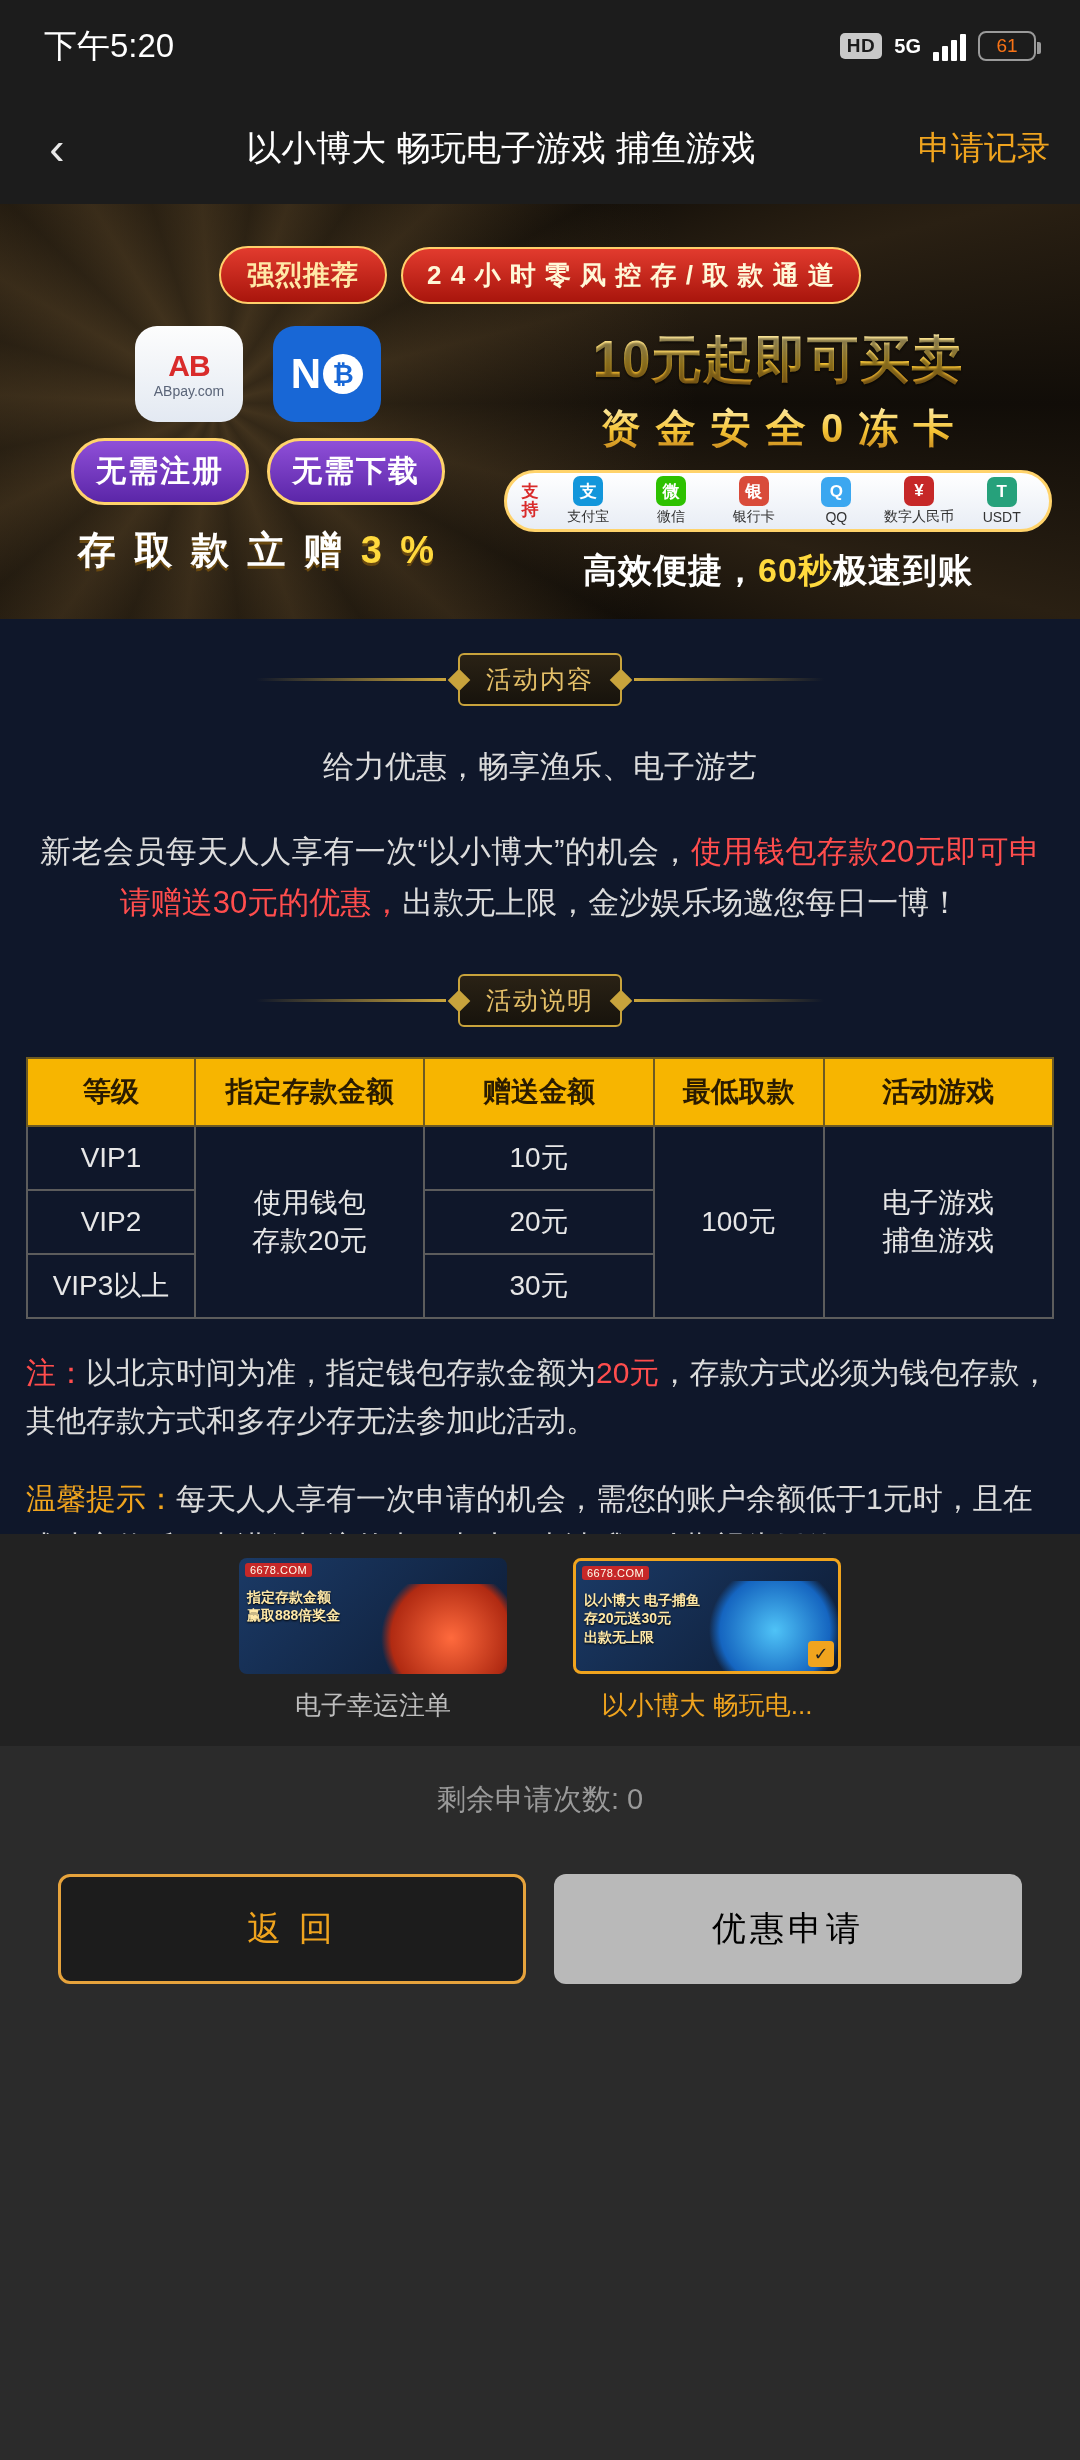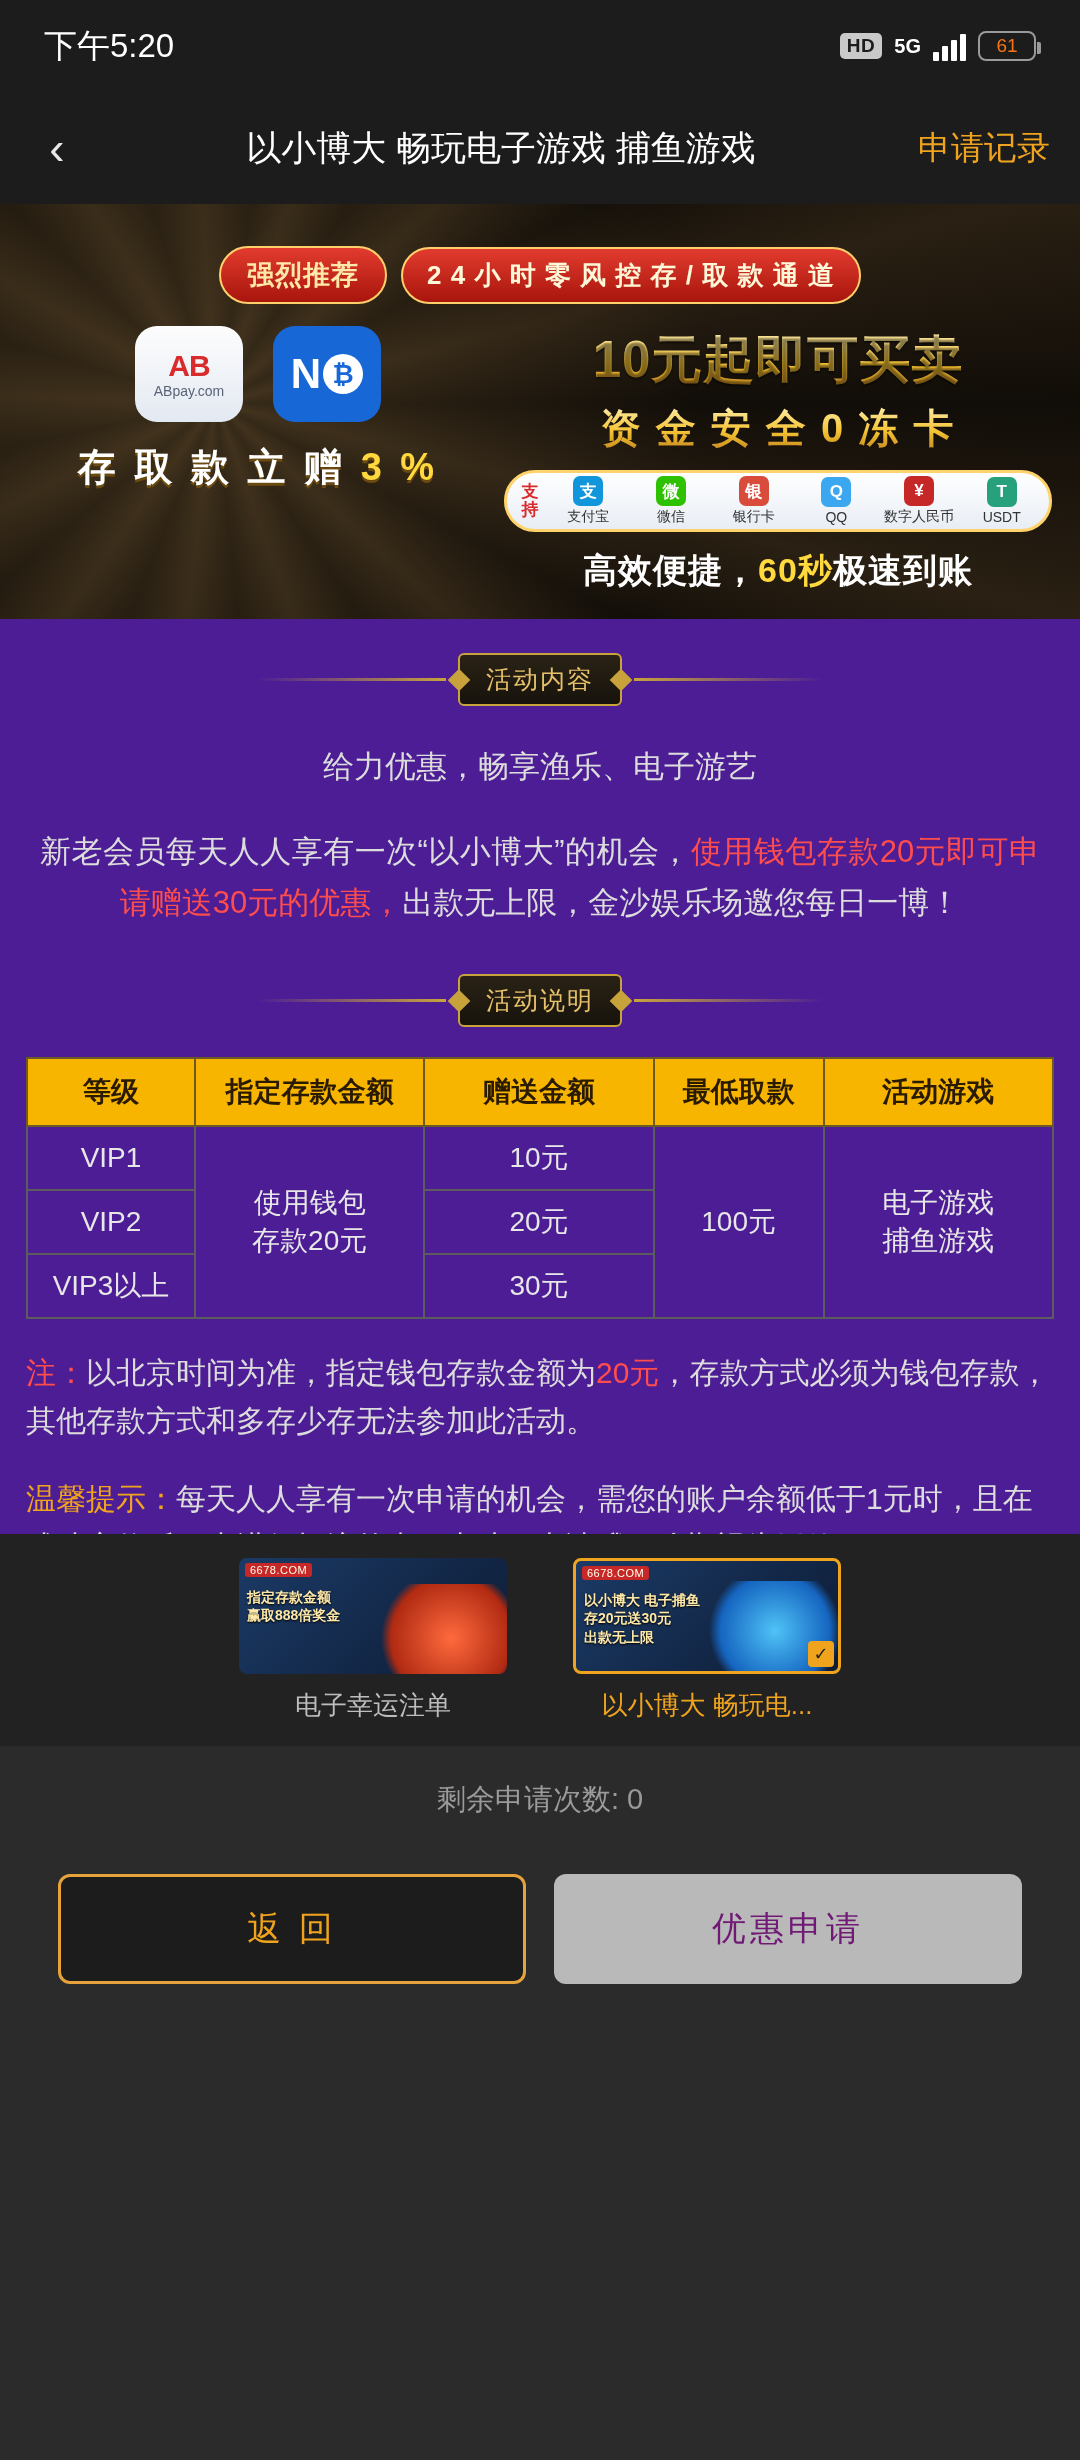--- a/index.html
+++ b/index.html
@@ -46,21 +46,21 @@
     width: 54px; height: 54px; display: flex; align-items: center; justify-content: center;
     color: #e8e8e8; font-size: 46px; line-height: 1; font-weight: 300;
   }
   .header-title {
     flex: 1; text-align: center; color: #fff; font-size: 35px; line-height: 1.3;
     padding: 0 40px; font-weight: 400;
   }
   .header-action { color: #f0a41e; font-size: 33px; white-space: nowrap; }
 
   
-  .content { height: 1330px; overflow: hidden; background: #4c1d95; position: relative; }
+  .content { height: 1330px; overflow: hidden; background: #0f172a; position: relative; }
 
   
   .banner {
     height: 415px; position: relative; overflow: hidden;
     background:
       radial-gradient(circle at 18% 45%, rgba(90,70,40,0.55) 0%, rgba(0,0,0,0) 55%),
       conic-gradient(from 20deg at 20% 48%, #2a2013 0deg, #110d08 14deg, #2a2013 28deg,
        #110d08 42deg, #2a2013 56deg, #110d08 70deg, #2a2013 84deg, #110d08 98deg,
        #2a2013 112deg, #110d08 126deg, #2a2013 140deg, #110d08 154deg, #2a2013 168deg,
        #110d08 182deg, #2a2013 196deg, #110d08 210deg, #2a2013 224deg, #110d08 238deg,
@@ -206,21 +206,21 @@
   }
   .btn-row {
     position: absolute; left: 0; right: 0; top: 1854px; bottom: 0; background: #2b2b2b;
     display: flex; align-items: flex-start; justify-content: center; gap: 28px; padding: 20px 28px 0;
   }
   .btn {
     width: 468px; height: 110px; border-radius: 12px; display: flex; align-items: center;
     justify-content: center; font-size: 34px; letter-spacing: 4px;
   }
   .btn-back { border: 3px solid #e6a33c; color: #f0a41e; background: #1c1c1c; }
-  .btn-apply { background: #b9b9b9; color: #701a75; }
+  .btn-apply { background: #b9b9b9; color: #000000; }
 </style>
 </head>
 <body>
 
 <div class="phone">
 
   <div class="statusbar">
     <div>下午5:20</div>
     <div class="status-right">
       <span class="hd-badge">HD</span>
@@ -253,20 +253,24 @@
       <div class="banner-mid">
         <div class="banner-left">
           <div class="logo-row">
             <div class="logo-ab">
               <div class="ab-top"><span>AB</span></div>
               <div class="ab-sub">ABpay.com</div>
             </div>
             <div class="logo-no">
               <span class="no-badge">N<span class="circ">₿</span></span>
             </div>
+          </div>
+          <div class="chip-row">
+            <span class="chip">无需注册</span>
+            <span class="chip">无需下载</span>
           </div>
           <div class="banner-left-bottom">
             <span>存 取 款 立 赠</span>
             <em>3 %</em>
           </div>
         </div>
         <div class="banner-right">
           <div class="gold-line1">10元起即可买卖</div>
           <div class="gold-line2">资 金 安 全 0 冻 卡</div>
           <div class="pay-strip">

